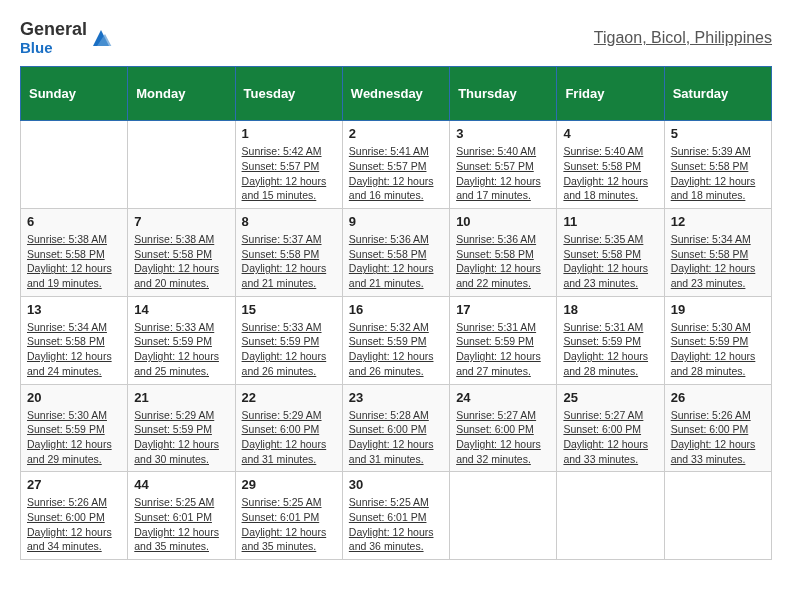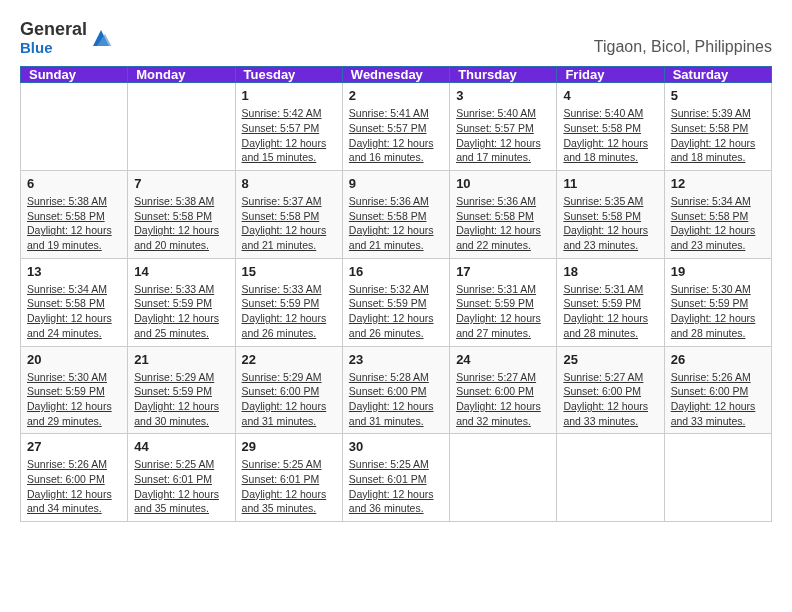--- a/index.html
+++ b/index.html
@@ -6,21 +6,21 @@
     body {
       font-family: Arial, sans-serif;
       background: #fff;
       width: 792px;
       min-height: 612px;
       padding: 20px;
     }
     .header-area {
       display: flex;
       justify-content: space-between;
-      align-items: flex-end;
+      align-items: center;
       margin-bottom: 10px;
     }
     .logo {
       display: flex;
       align-items: center;
     }
     .logo-text {
       display: flex;
       flex-direction: column;
       line-height: 1.1;
@@ -44,31 +44,32 @@
       text-align: right;
     }
     .month-title {
       font-size: 36px;
       font-weight: bold;
       color: #333;
     }
     .subtitle {
       font-size: 16px;
       color: #555;
+      text-decoration: underline;
     }
     .calendar {
       width: 100%;
       border-collapse: collapse;
       border: 1px solid #ccc;
     }
     .calendar th {
-      background-color: #6d28d9;
+      background-color: #15803d;
       color: #fff;
       text-align: left;
-      padding: 0 8px;
+      padding: 19px 8px;
       font-size: 13px;
       border: 1px solid #2b6cb0;
     }
     .calendar td {
       vertical-align: top;
       padding: 5px 6px;
       border: 1px solid #ccc;
       width: 14.28%;
       min-height: 80px;
       font-size: 11px;

